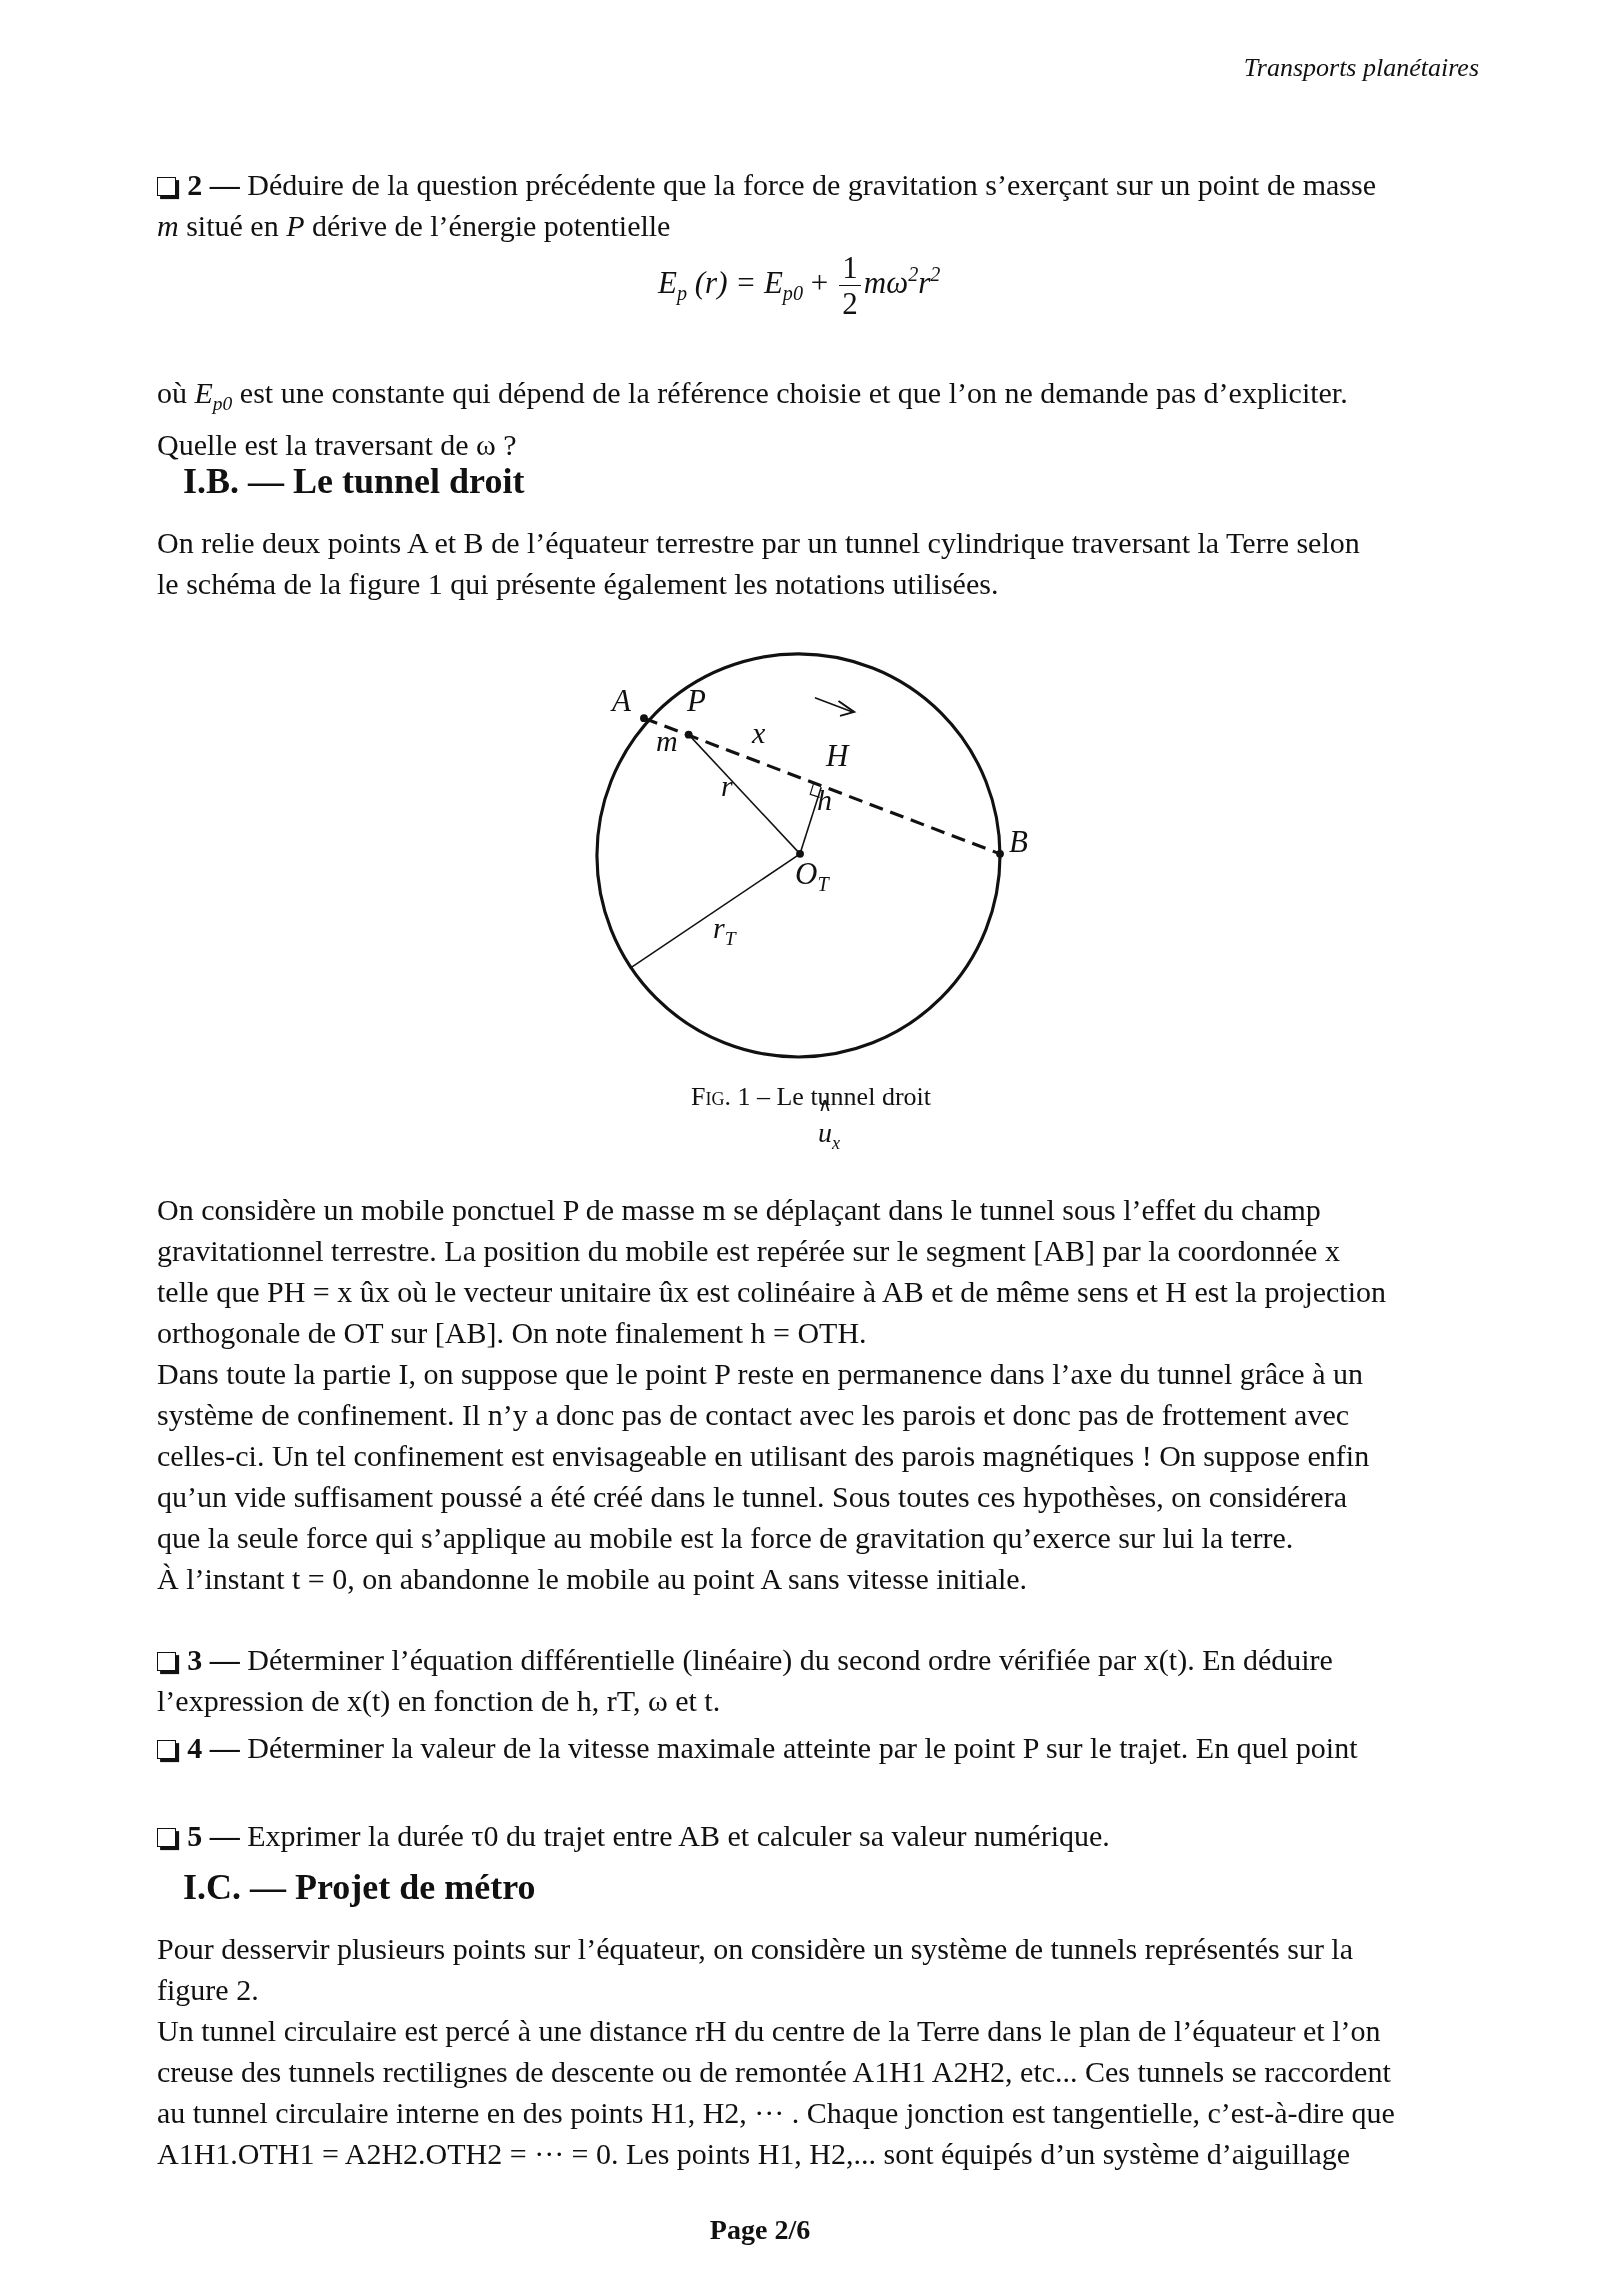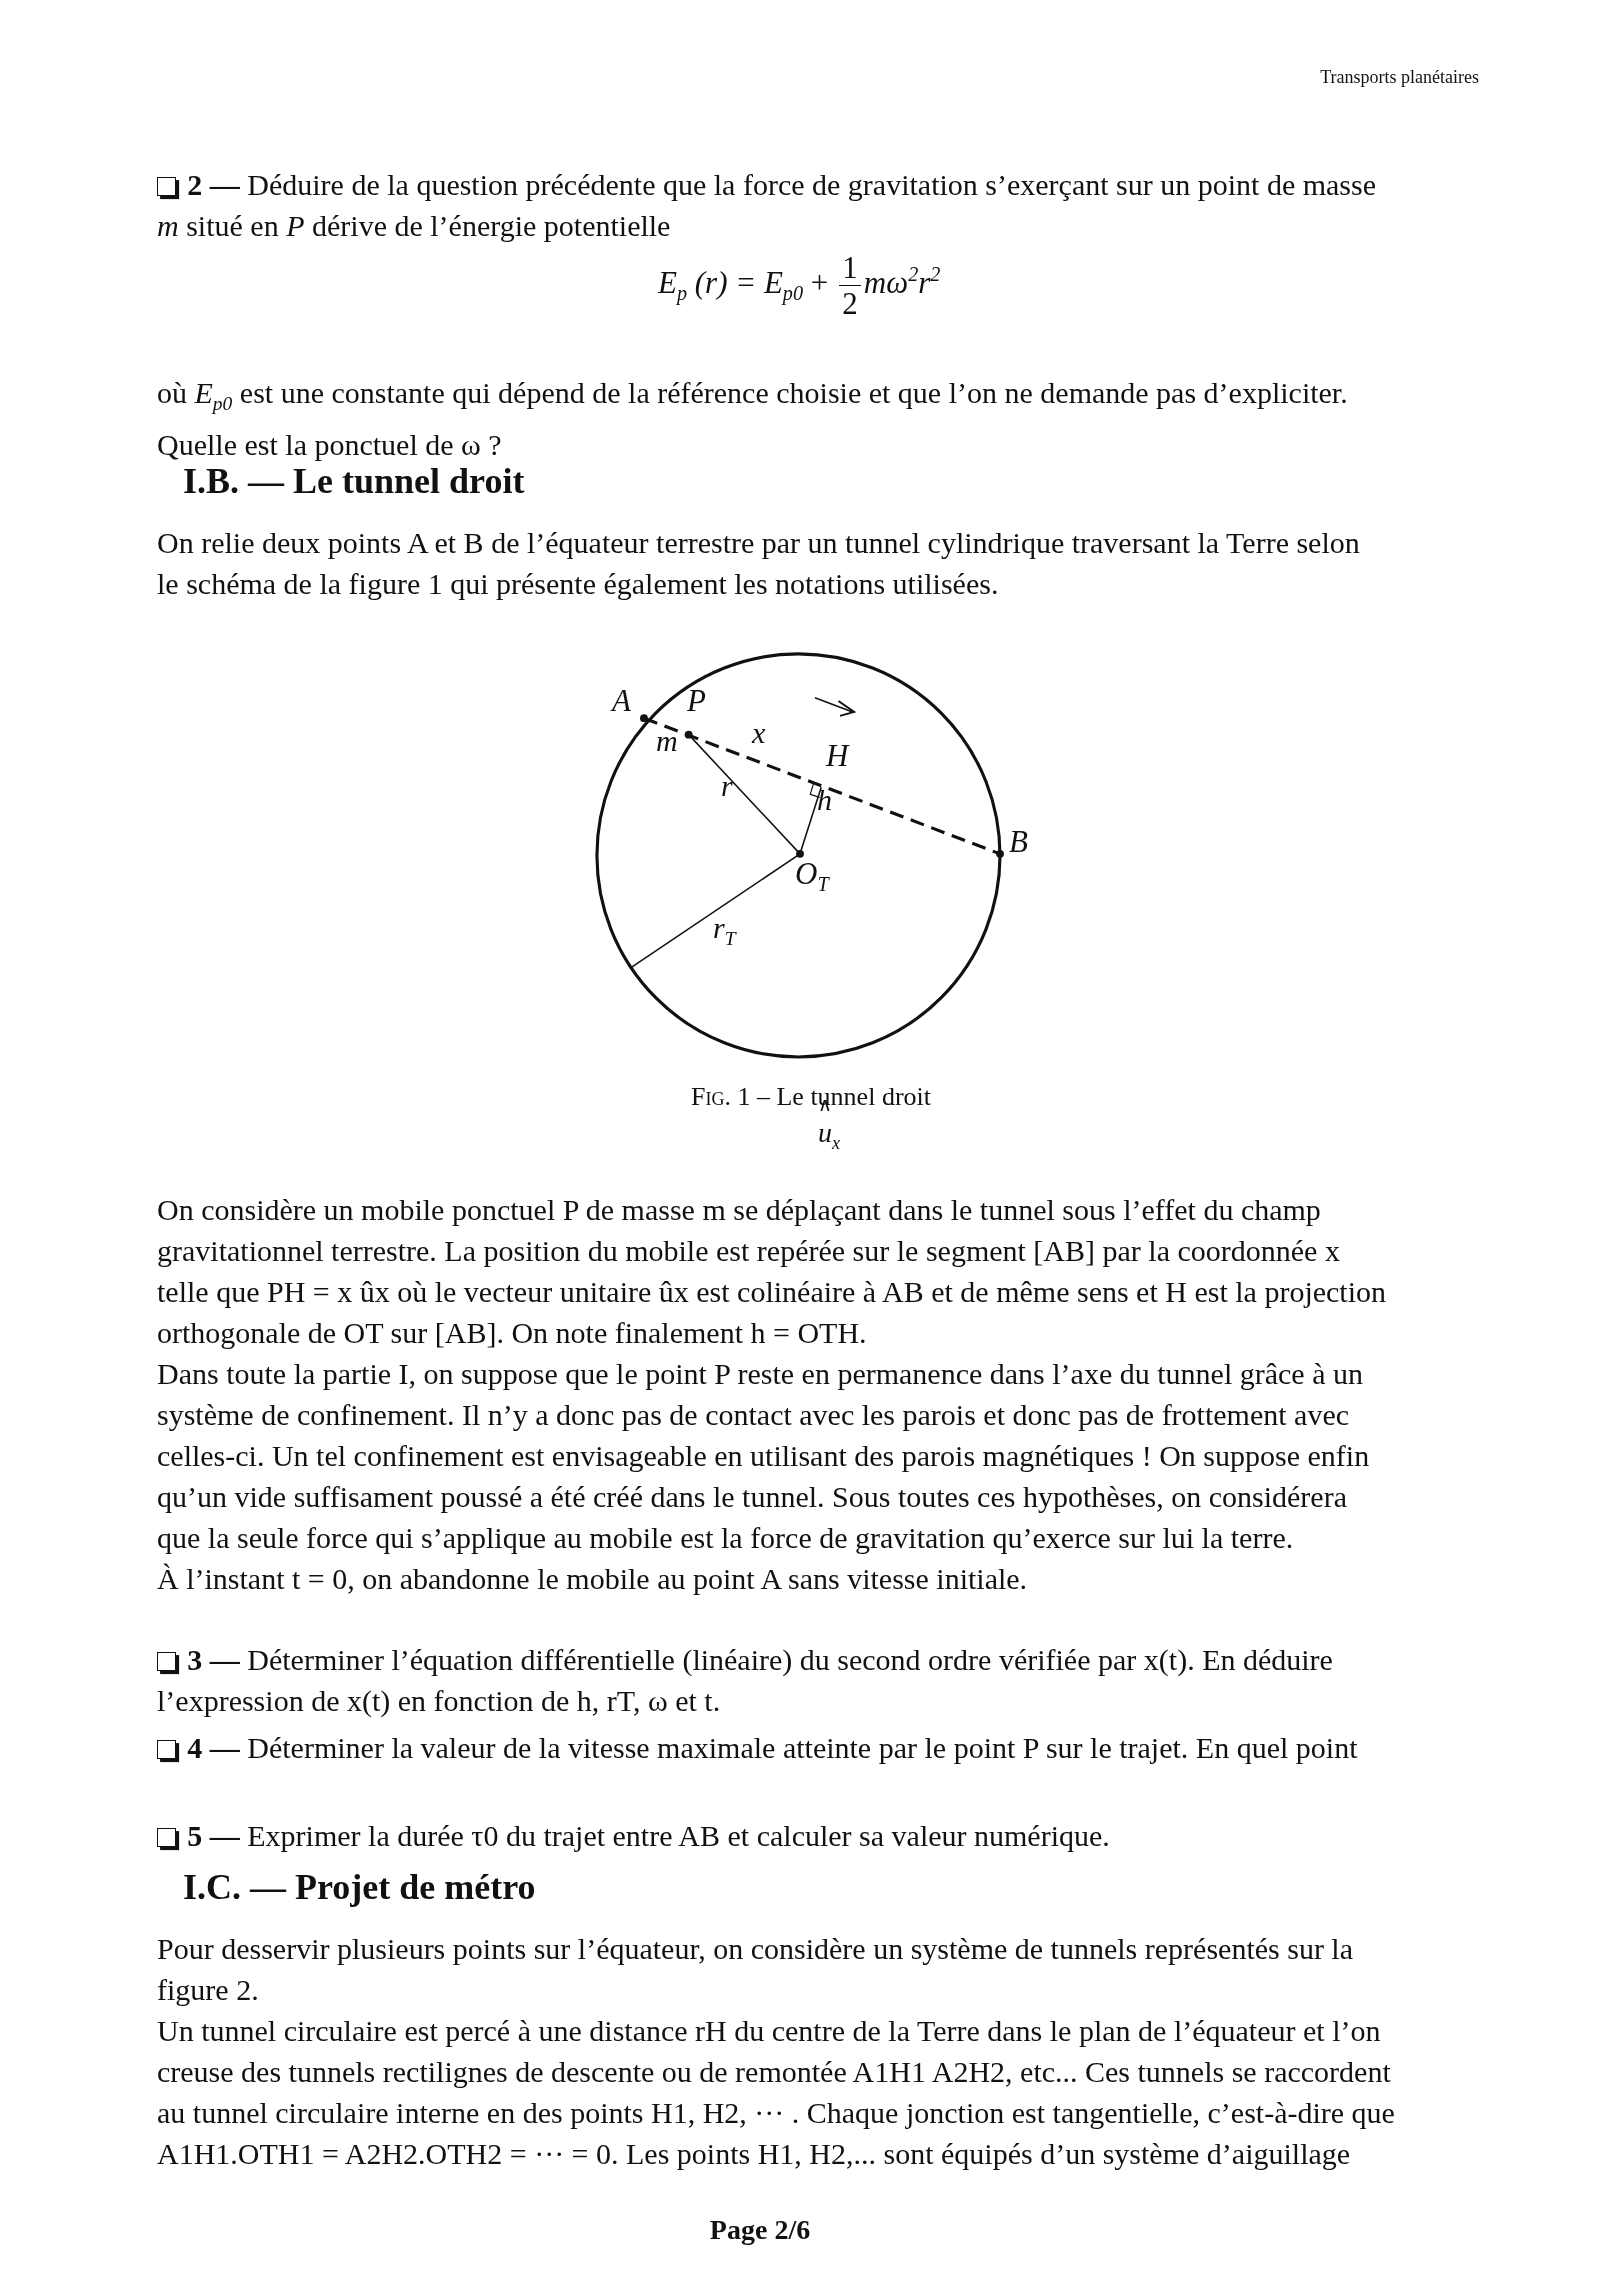--- a/index.html
+++ b/index.html
@@ -1,19 +1,19 @@
 <!DOCTYPE html>
 <html style="font-size:12.6px"><head>
 <meta charset="utf-8">
 <style>
   html, body { margin:0; padding:0; background:#ffffff; }
   body { width:1622px; height:2295px; position:relative; overflow:hidden;
          font-family:"Liberation Serif", "DejaVu Serif", serif; color:#111; }
   .abs { position:absolute; }
-  .header { top:67px; right:143px; font-size:18px; }
+  .header { top:53px; right:143px; font-style:italic; font-size:26px; }
   .block { left:155px; width:1325px; font-size:30px; line-height:39px; text-align:justify; }
   .block p { margin:2px; }
   .box { display:inline-block; width:17.3px; height:17.3px; border:1.6px solid #111;
          box-shadow:3.1px 3.1px 0 #111; margin-right:11px; vertical-align:-0.8px; background:#fff; }
   .qnum { font-weight:bold; }
   .h2 { left:155px; font-size:36px; font-weight:bold;margin-left:28px; }
   .formula { font-size:31px; font-style:italic; }
   i, .m { font-style:italic; }
   sub { font-size:0.65em; }
   sup { font-size:0.65em; }
@@ -46,21 +46,21 @@
   <span>(r) = E</span><sub>p0</sub>
   <span style="font-style:normal"> + </span>
   <span class="frac">
       <span>1</span>
       <span>2</span>
     </span><span>mω</span><sup>2</sup><span>r</span><sup>2</sup>
 </div>
 
 <div class="abs block" style="top:371px;">
   <p><span>où </span><i>E</i><sub><i>p0</i></sub><span> est une constante qui dépend de la référence choisie et que l’on ne demande pas d’expliciter.</span></p>
-  <p>Quelle est la ponctuel de ω ?</p>
+  <p>Quelle est la traversant de ω ?</p>
 </div>
 
 <div class="abs h2" style="top:460px;">I.B. — Le tunnel droit</div>
 
 <div class="abs block" style="top:521px;">
   <p>On relie deux points A et B de l’équateur terrestre par un tunnel cylindrique traversant la Terre selon</p>
   <p>le schéma de la figure 1 qui présente également les notations utilisées.</p>
 </div>
 
 <div class="abs" style="left:581px; top:628px; width:471px; height:447px;">

